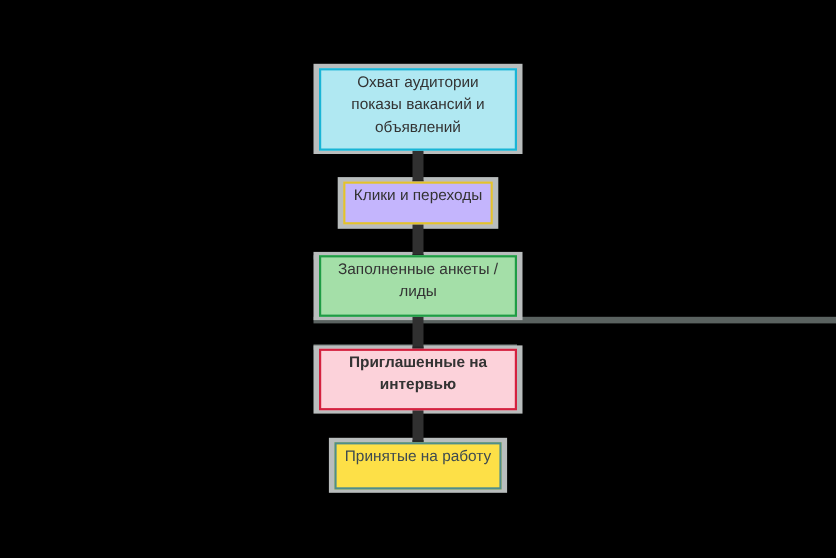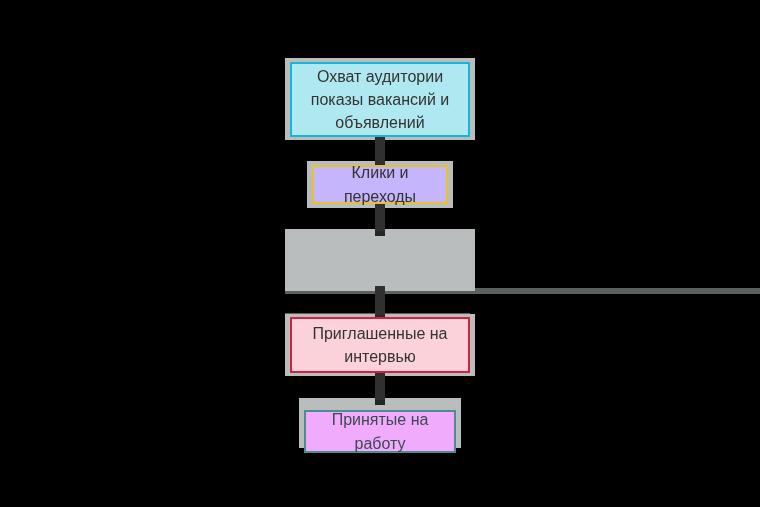--- a/index.html
+++ b/index.html
@@ -47,25 +47,24 @@
   .node-shadow {
     position: absolute;
     background: #b9bdbd;
   }
 
   
   .node {
     position: absolute;
     box-sizing: border-box;
     display: flex;
-    align-items: center;
     justify-content: center;
     text-align: center;
     line-height: 1.45;
-    font-size: 16px;
+    font-size: 14px;
     color: #333333;
     border-style: solid;
     border-width: 2px;
   }
   .node .label {
     display: block;
     white-space: pre-line;
     padding: 0 6px;
   }
 
@@ -85,28 +84,28 @@
     left: 290px; top: 232px;
     width: 180px; height: 56px;
     background: #a4dfa8;
     border-color: #1f9c45;
   }
   .node.invited {
     left: 290px; top: 317px;
     width: 180px; height: 56px;
     background: #fcd2da;
     border-color: #d4213f;
+    font-weight: bold;
   }
   .node.hired {
     left: 304px; top: 402px;
     width: 152px; height: 43px;
-    background: #f0abfc;
+    background: #fde047;
     border-color: #4e8d8d;
     color: #3d4a50;
-    margin-top: 8px;
   }
 </style>
 </head>
 <body>
 
 <div id="canvas">
 
   <div class="artifact-band" style="left:285px; top:288px; width:475px; height:6px;"></div>
 
   <div class="artifact-band" style="left:285px; top:232px; width:185px; height:4px;"></div>
@@ -140,20 +139,24 @@
   <div class="node reach">
     <span class="label">Охват аудитории
 показы вакансий и
 объявлений</span>
   </div>
 
   <div class="node clicks">
     <span class="label">Клики и переходы</span>
   </div>
 
+  <div class="node leads">
+    <span class="label">Заполненные анкеты /
+лиды</span>
+  </div>
 
   <div class="node invited">
     <span class="label">Приглашенные на
 интервью</span>
   </div>
 
   <div class="node hired">
     <span class="label">Принятые на работу</span>
   </div>
 

